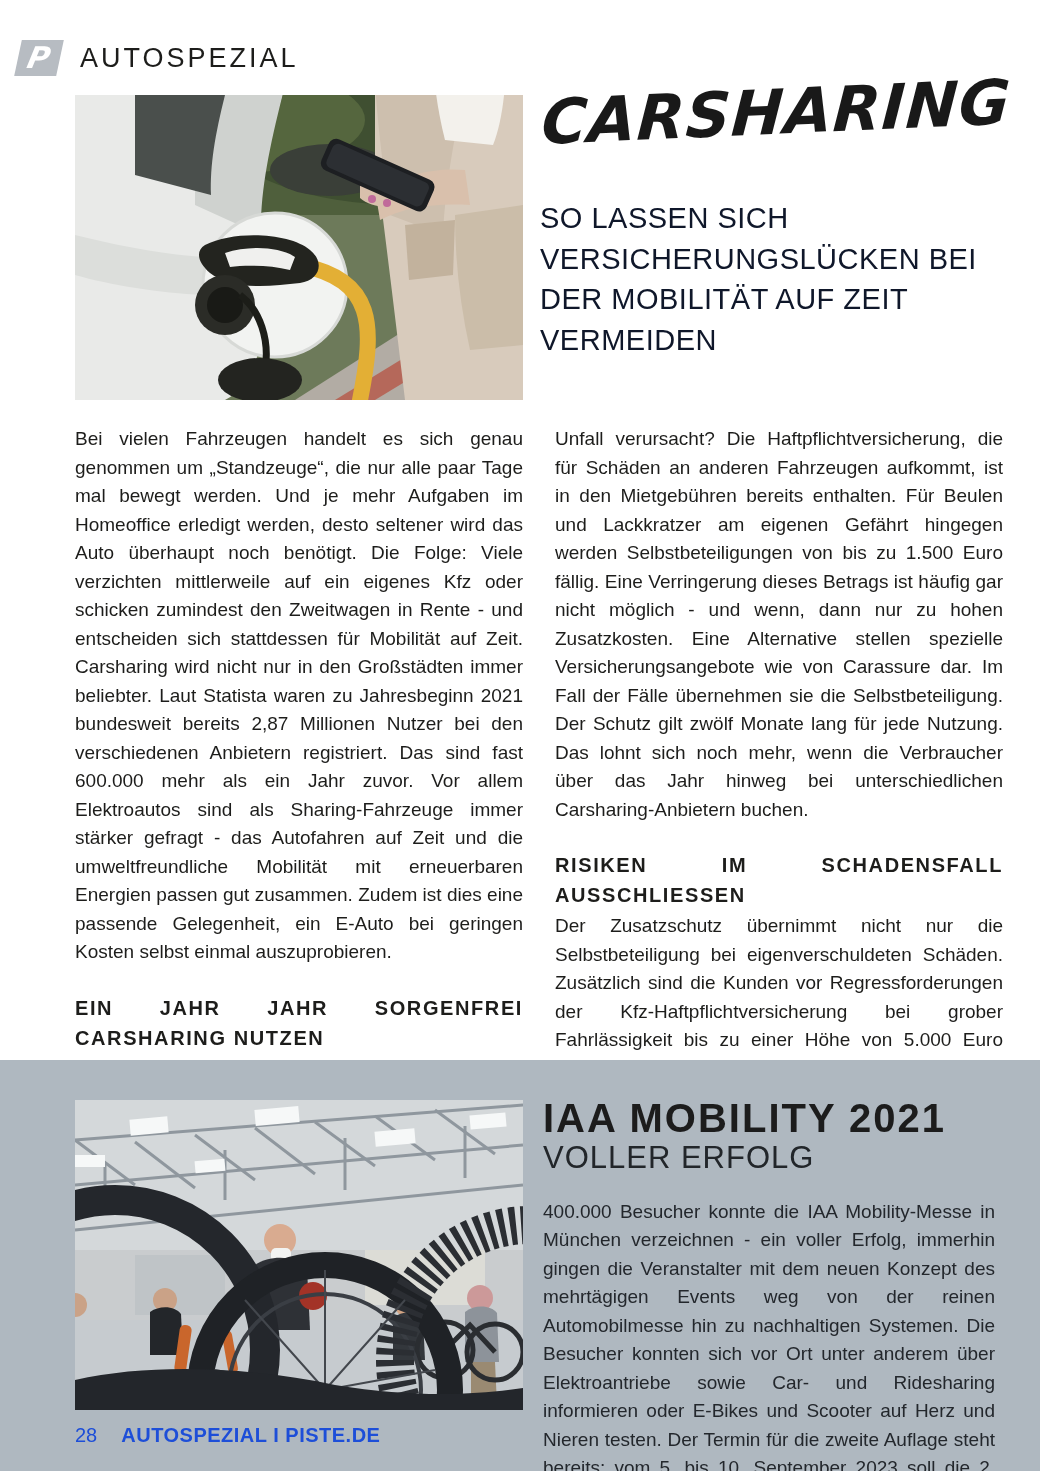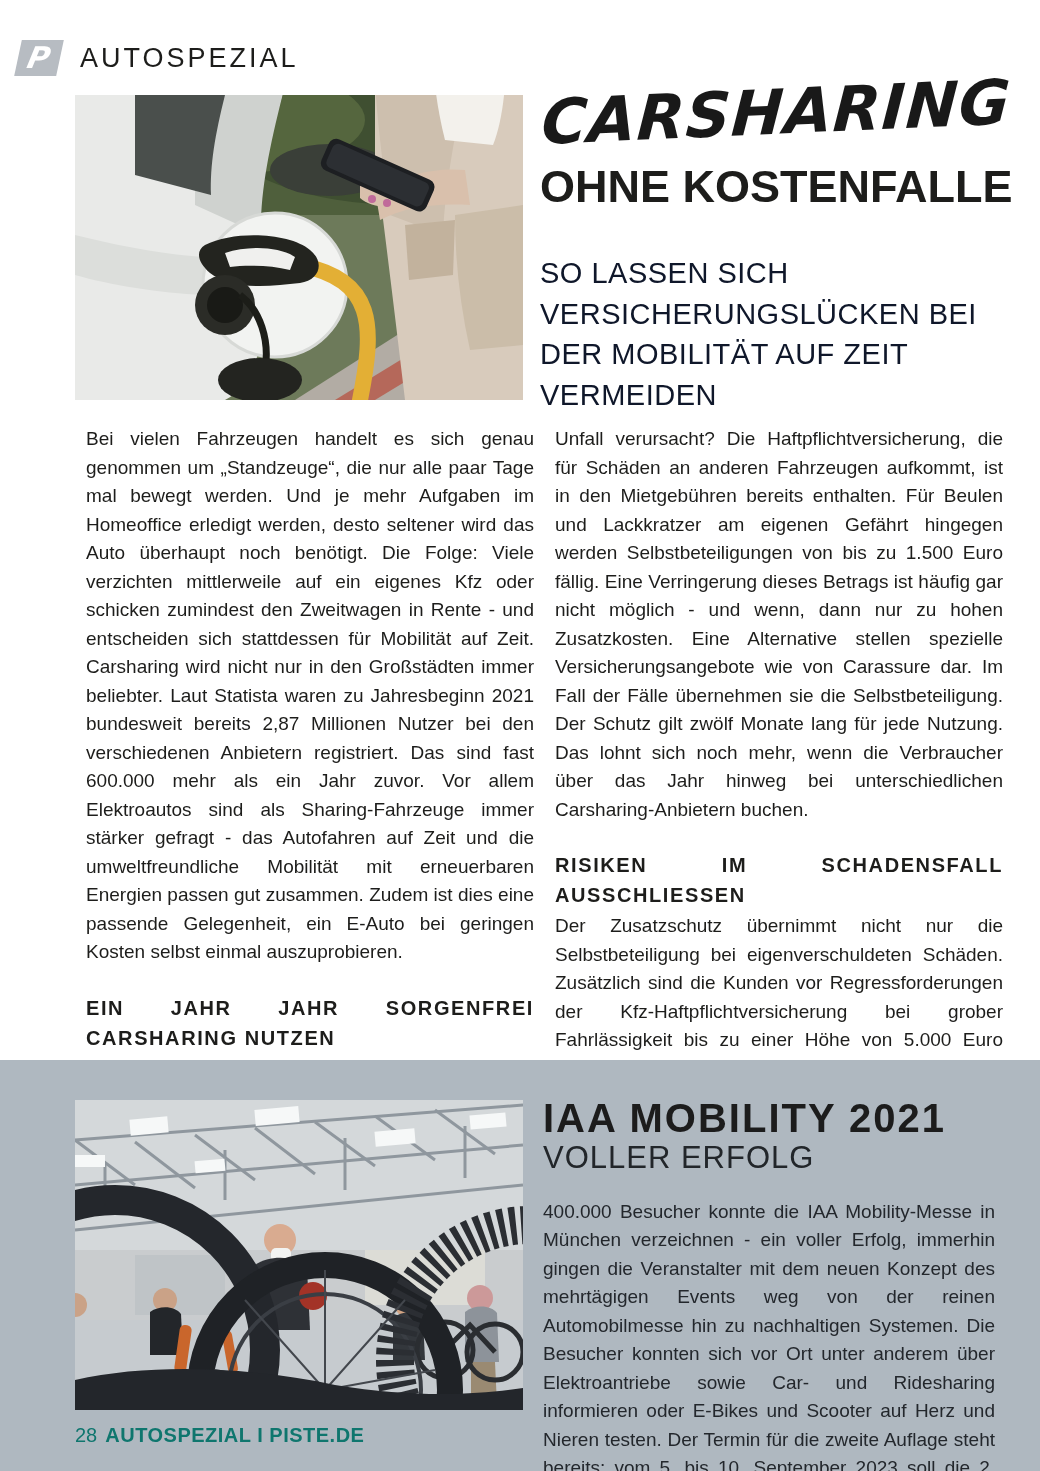--- a/index.html
+++ b/index.html
@@ -41,21 +41,21 @@
   }
   .title-bold{
     margin-top:10px;font-weight:bold;font-size:45px;line-height:1;color:#1d1d1b;white-space:nowrap;
   }
   .subtitle{
     margin-top:44px;font-size:29px;line-height:1.4;letter-spacing:0.5px;color:#0f172a;
   }
 
   
   .col{position:absolute;top:425px;width:448px;font-size:19px;line-height:1.5;text-align:justify;hyphens:auto;}
-  .col-left{left:75px;margin-left:11px;}
+  .col-left{left:75px;}
   .col-right{left:543px;margin-left:12px;}
   .col p{margin:0 0 0 0;}
   .col h2{
     margin:26px 0 2px 0;font-size:20px;letter-spacing:1.6px;font-weight:bold;color:#1d1d1b;
   }
   .boldlink{font-weight:bold;}
   .credit{font-size:13.5px;letter-spacing:0.2px;}
 
   
   .band{position:absolute;left:0;top:1060px;width:1040px;height:411px;background:#afb8c0;}
@@ -64,21 +64,21 @@
   .expo{position:absolute;left:75px;top:1100px;width:448px;height:310px;overflow:hidden;}
   .expo svg{display:block;}
 
   
   .article2{position:absolute;left:543px;top:1096px;width:452px;}
   .a2-title-bold{font-weight:bold;font-size:40px;letter-spacing:2px;line-height:1.1;color:#1c1c1c;white-space:nowrap;}
   .a2-title-light{font-size:31px;letter-spacing:1px;line-height:1.15;color:#22262a;white-space:nowrap;}
   .a2-body{margin-top:22px;font-size:19px;line-height:1.5;text-align:justify;color:#23272c;hyphens:auto;}
 
   
-  .footer{position:absolute;left:75px;top:1424px;font-size:20px;color:#0f766e;display:flex;gap:8px;align-items:baseline;}
+  .footer{position:absolute;left:75px;top:1424px;font-size:20px;color:#1d4ed8;display:flex;gap:24px;align-items:baseline;}
   .footer .pageno{font-weight:normal;}
   .footer .ftext{font-weight:bold;letter-spacing:0.5px;}
 </style>
 </head>
 <body>
 
 <div class="page">
 
   <div class="masthead">
     <div class="logo">
@@ -136,21 +136,20 @@
         <rect x="250" y="66" width="105" height="26" rx="6" fill="#2c2f33"></rect>
       </g>
 
       <circle cx="297" cy="104" r="4" fill="#c06a9a"></circle>
       <circle cx="312" cy="108" r="4" fill="#c06a9a"></circle>
     </svg>
   </div>
 
   <div class="titleblock">
     <div class="title-script">CARSHARING</div>
-    <div class="title-bold">OHNE KOSTENFALLE</div>
     <div class="subtitle">SO LASSEN SICH VERSICHERUNGSLÜCKEN BEI DER MOBILITÄT AUF ZEIT VERMEIDEN</div>
   </div>
 
   <div class="col col-left">
     <p>Bei vielen Fahrzeugen handelt es sich genau genommen um „Standzeuge“, die nur alle paar Tage mal bewegt werden. Und je mehr Aufgaben im Homeoffice erledigt werden, desto seltener wird das Auto überhaupt noch benötigt. Die Folge: Viele verzichten mittlerweile auf ein eigenes Kfz oder schicken zumindest den Zweitwagen in Rente - und entscheiden sich stattdessen für Mobilität auf Zeit. Carsharing wird nicht nur in den Großstädten immer beliebter. Laut Statista waren zu Jahresbeginn 2021 bundesweit bereits 2,87 Millionen Nutzer bei den verschiedenen Anbietern registriert. Das sind fast 600.000 mehr als ein Jahr zuvor. Vor allem Elektroautos sind als Sharing-Fahrzeuge immer stärker gefragt - das Autofahren auf Zeit und die umweltfreundliche Mobilität mit erneuerbaren Energien passen gut zusammen. Zudem ist dies eine passende Gelegenheit, ein E-Auto bei geringen Kosten selbst einmal auszuprobieren.</p>
     <h2>EIN JAHR JAHR SORGENFREI CARSHARING NUTZEN</h2>
     <p>Hinzu kommt ein weiterer Vorteil des Carsharing: Die Kunden zahlen nur für die Zeit, in der sie das Fahrzeug tatsächlich benötigen. Die Carsharingdienste werben mit hoher Flexibilität, einfacher Buchung per Smartphone und bei Elektroautos mit klimafreundlicher Mobilität, nicht nur in der Stadt. Damit es keine bösen Überraschungen gibt, sollten die Nutzer allerdings auf mögliche versteckte Kosten achten. Was passiert zum Beispiel, wenn man einen</p>
   </div>
 
   <div class="col col-right">

